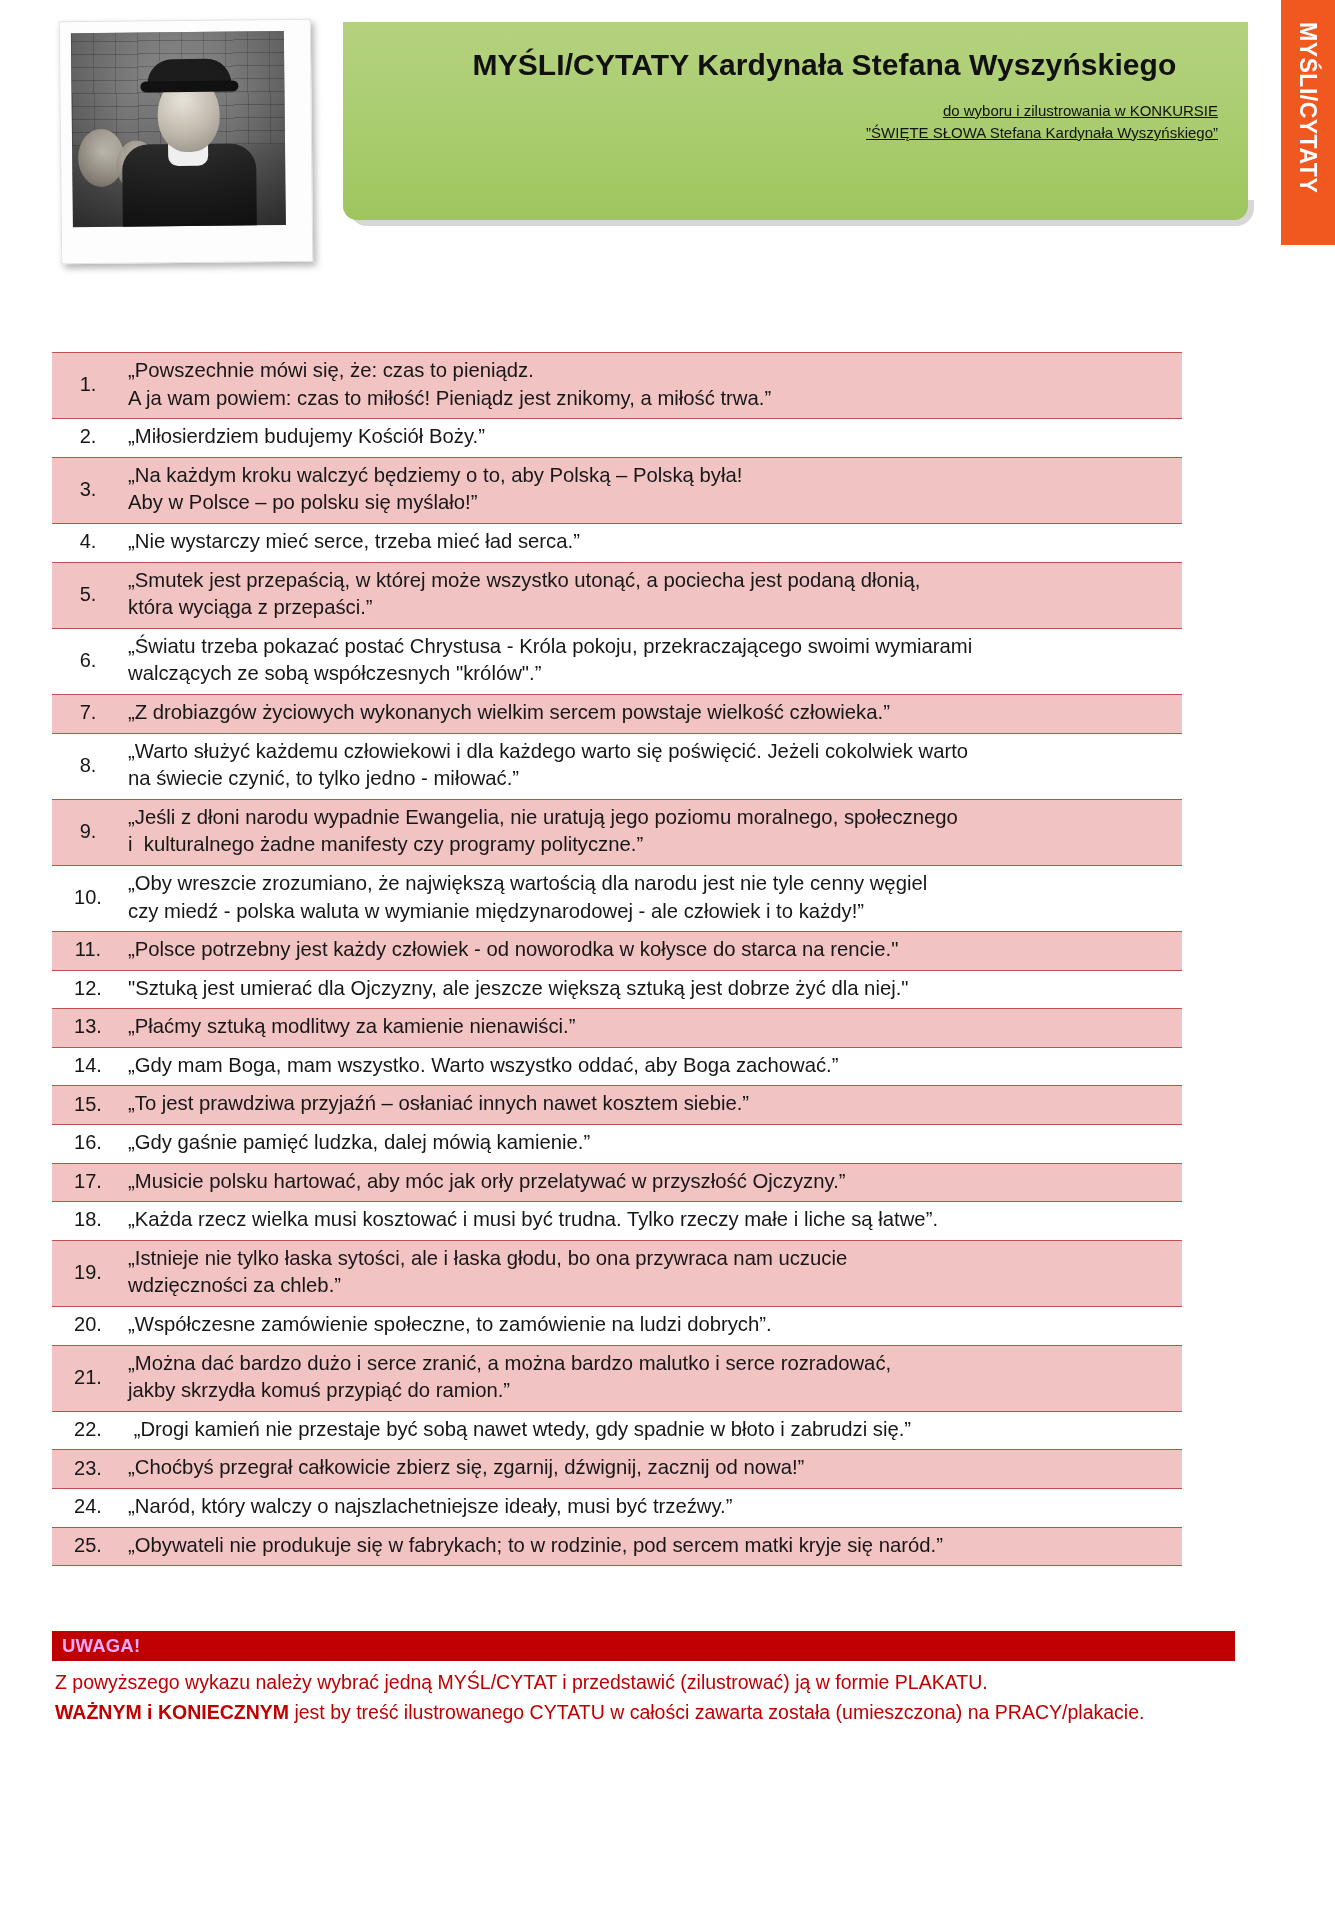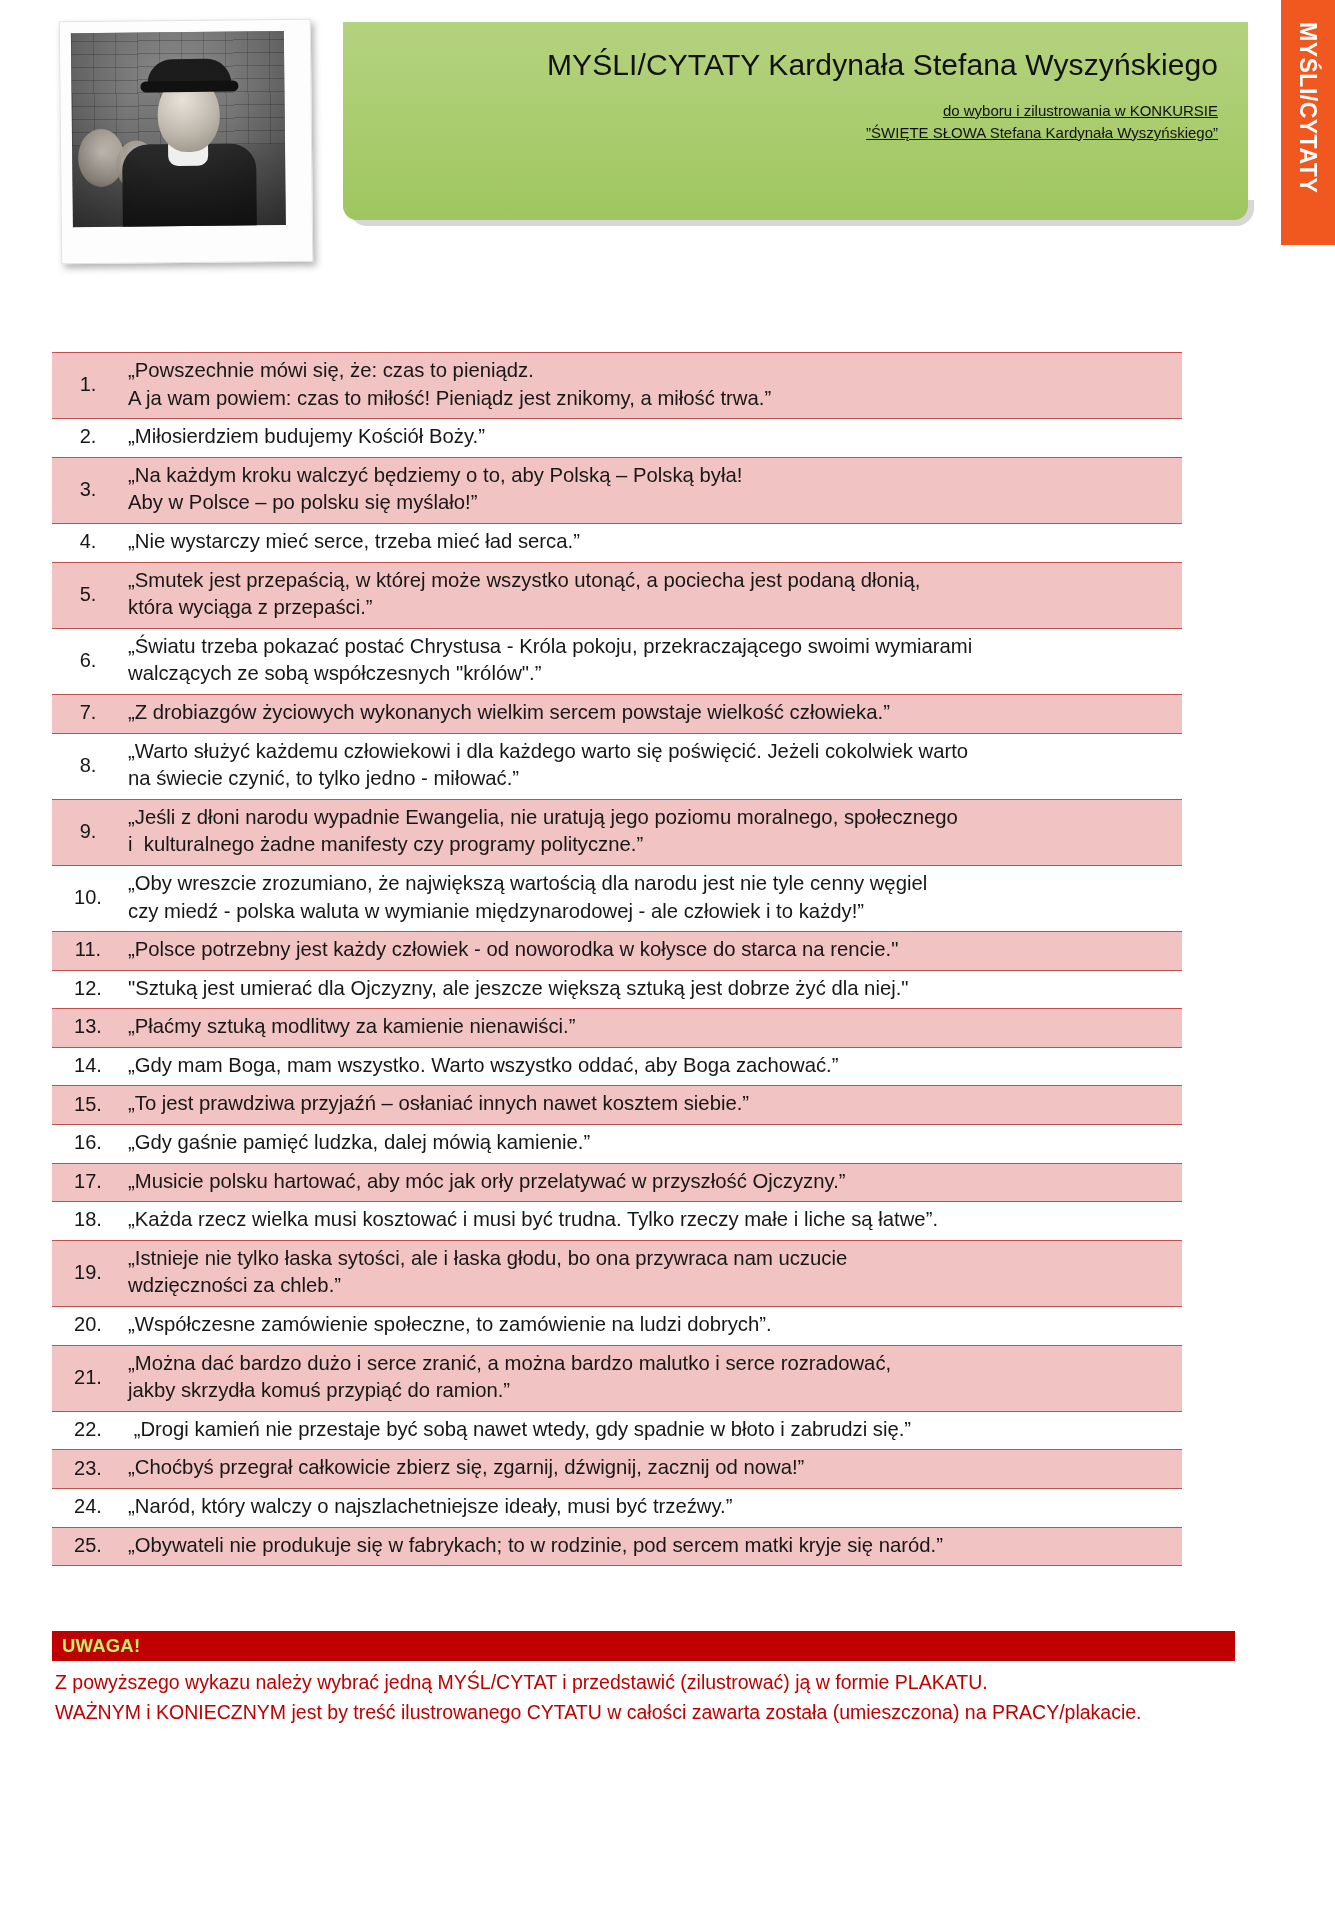--- a/index.html
+++ b/index.html
@@ -51,24 +51,25 @@
     z-index: 0;
   }
   .banner-inner {
     position: relative;
     z-index: 2;
     padding: 26px 30px 0 0;
     text-align: right;
   }
   .banner-title {
     font-size: 30px;
-    font-weight: normal;
+    font-weight: bold;
     color: #111;
     letter-spacing: .1px;
     margin-bottom: 18px;
+    text-align: center;
     padding-left: 88px;
   }
   .banner-sub1, .banner-sub2 {
     font-size: 15px;
     color: #111;
     line-height: 1.45;
     text-decoration: underline;
   }
 
   .photo-frame {
@@ -216,37 +217,37 @@
   
   .note-bar {
     position: absolute;
     left: 52px;
     top: 1631px;
     width: 1183px;
     height: 30px;
     background: #c00000;
   }
   .note-bar span {
-    color: #bef264;
+    color: #f0abfc;
     font-weight: bold;
     font-size: 18.5px;
     line-height: 30px;
     padding-left: 10px;
     letter-spacing: .2px;
   }
   .note-lines {
     position: absolute;
     left: 55px;
     top: 1668px;
     width: 1230px;
     color: #c00000;
     font-size: 19.5px;
     line-height: 1.52;
   }
-  .note-lines .l2 strong { font-weight: normal; text-align: right; }
+  .note-lines .l2 strong { font-weight: bold; text-align: right; }
 </style>
 </head>
 <body>
 
 <div class="header">
 
   <div class="banner-shadow"></div>
 
   <div class="header-banner">
     <div class="banner-inner">

